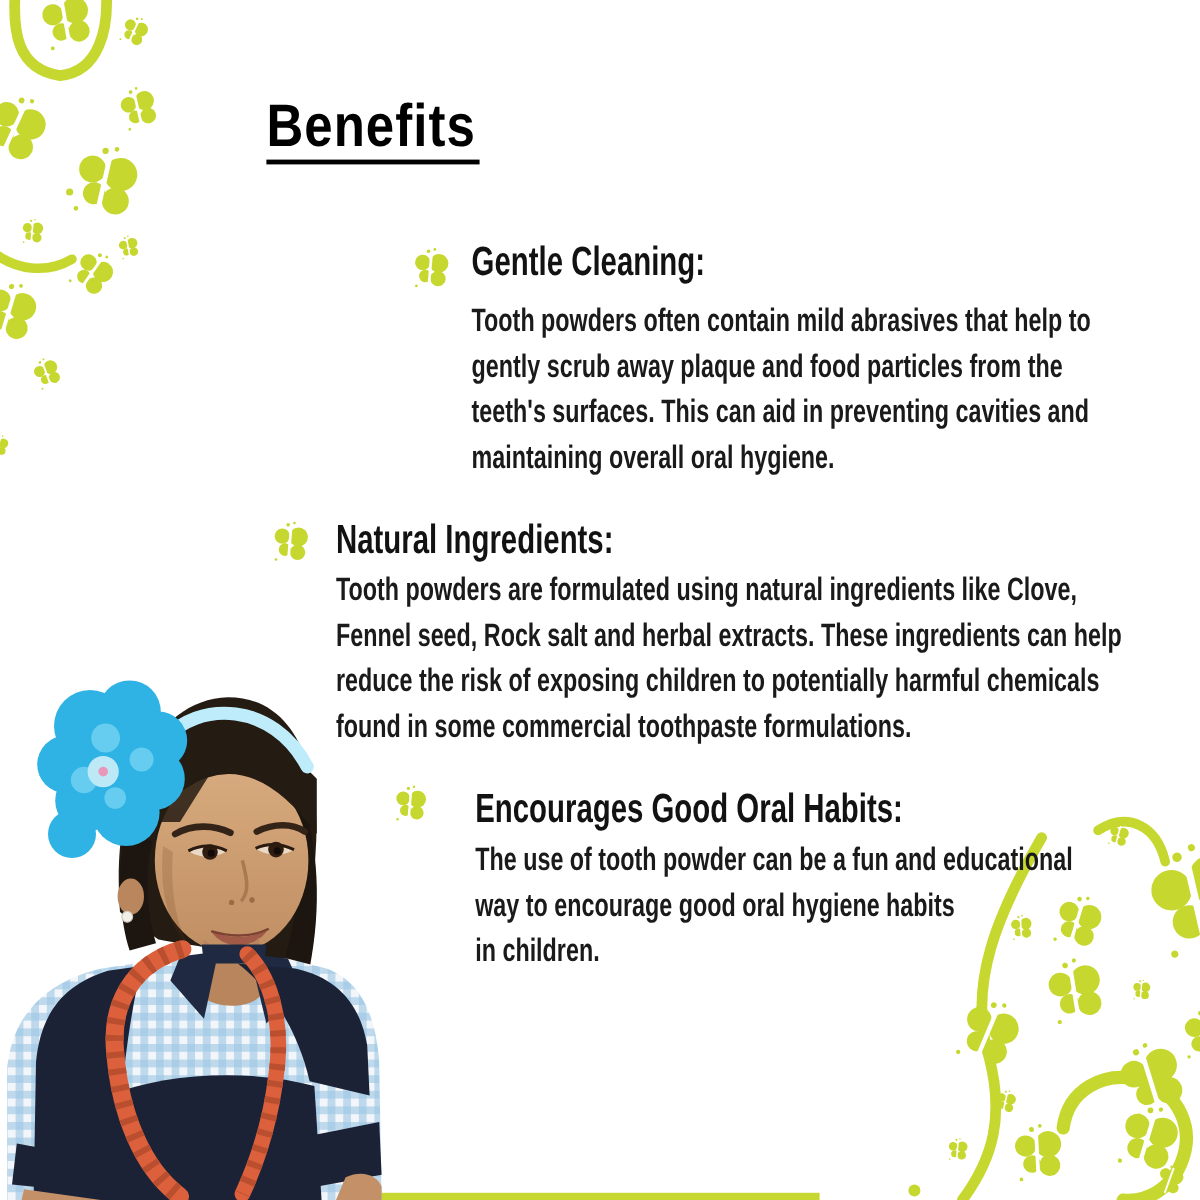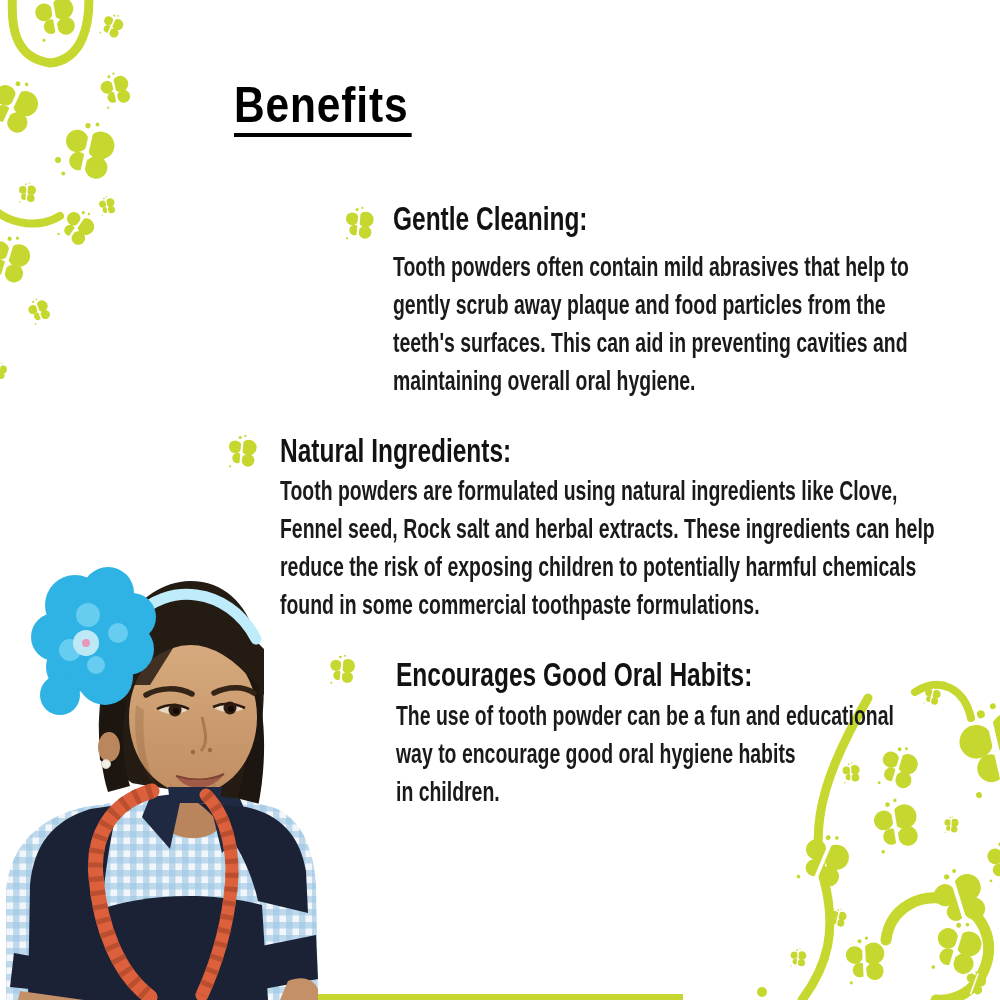--- a/index.html
+++ b/index.html
@@ -4,21 +4,21 @@
 <style>
   html,body{margin:0;padding:0;}
   body{
     width:1000px;height:1000px;position:relative;overflow:hidden;
     background:#ffffff;
     font-family:"Liberation Sans", sans-serif;
     color:#161616;
   }
   .abs{position:absolute;}
   
-  .title-wrap{position:absolute;left:222px;top:80px;margin-left:12px;}
+  .title-wrap{position:absolute;left:222px;top:80px;}
   .title{
     display:inline-block;margin:0;
     font-size:50px;font-weight:700;line-height:50px;color:#000;
     letter-spacing:1px;
     border-bottom:4px solid #000;padding:0 4px 3px 0;
     transform:scaleX(0.85);transform-origin:0 0;white-space:nowrap;
   }
   
   .sec{position:absolute;transform:scaleX(0.72);transform-origin:0 0;}
   .sec h2{margin:0;font-size:34px;font-weight:700;line-height:36px;white-space:nowrap;color:#121212;}

